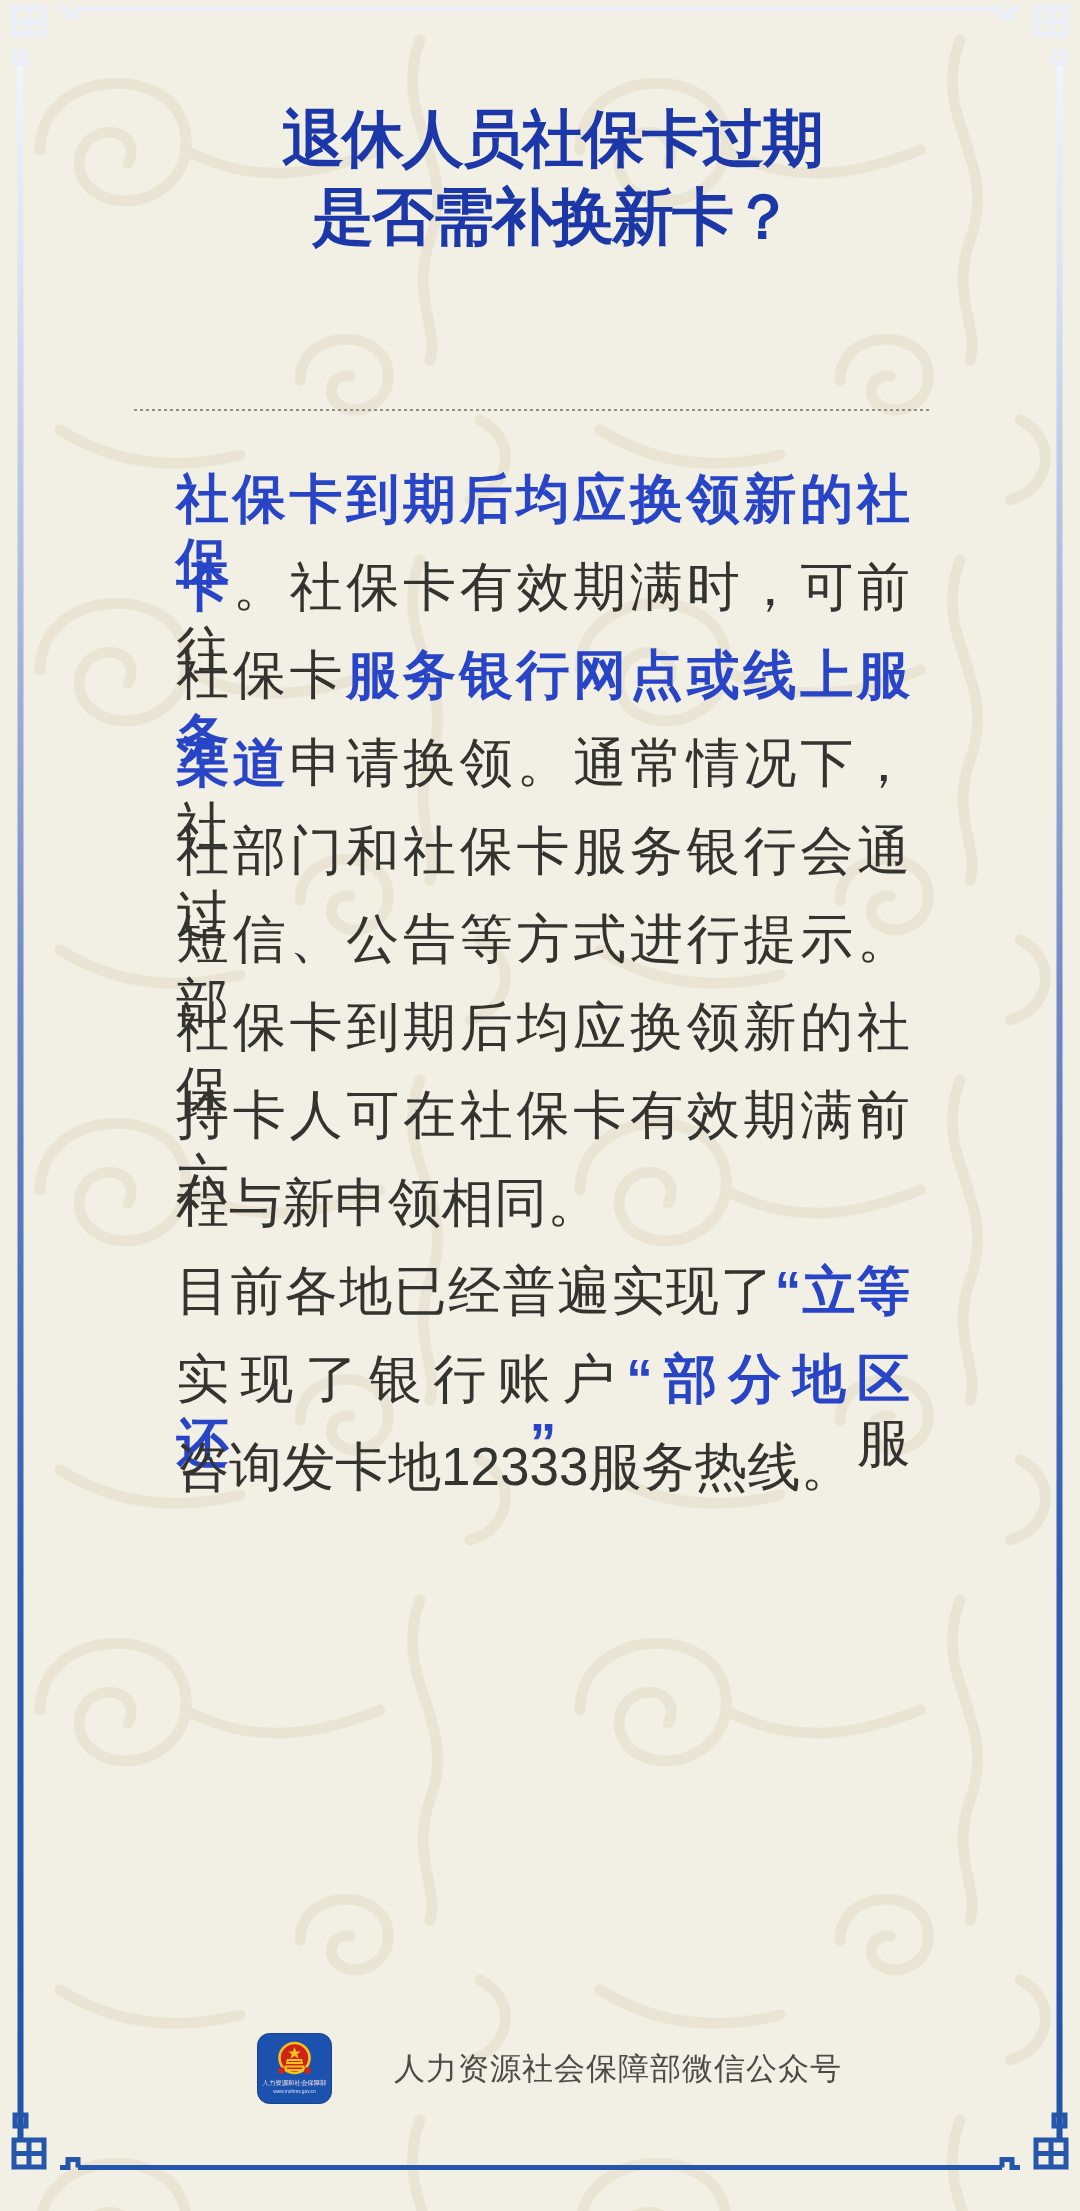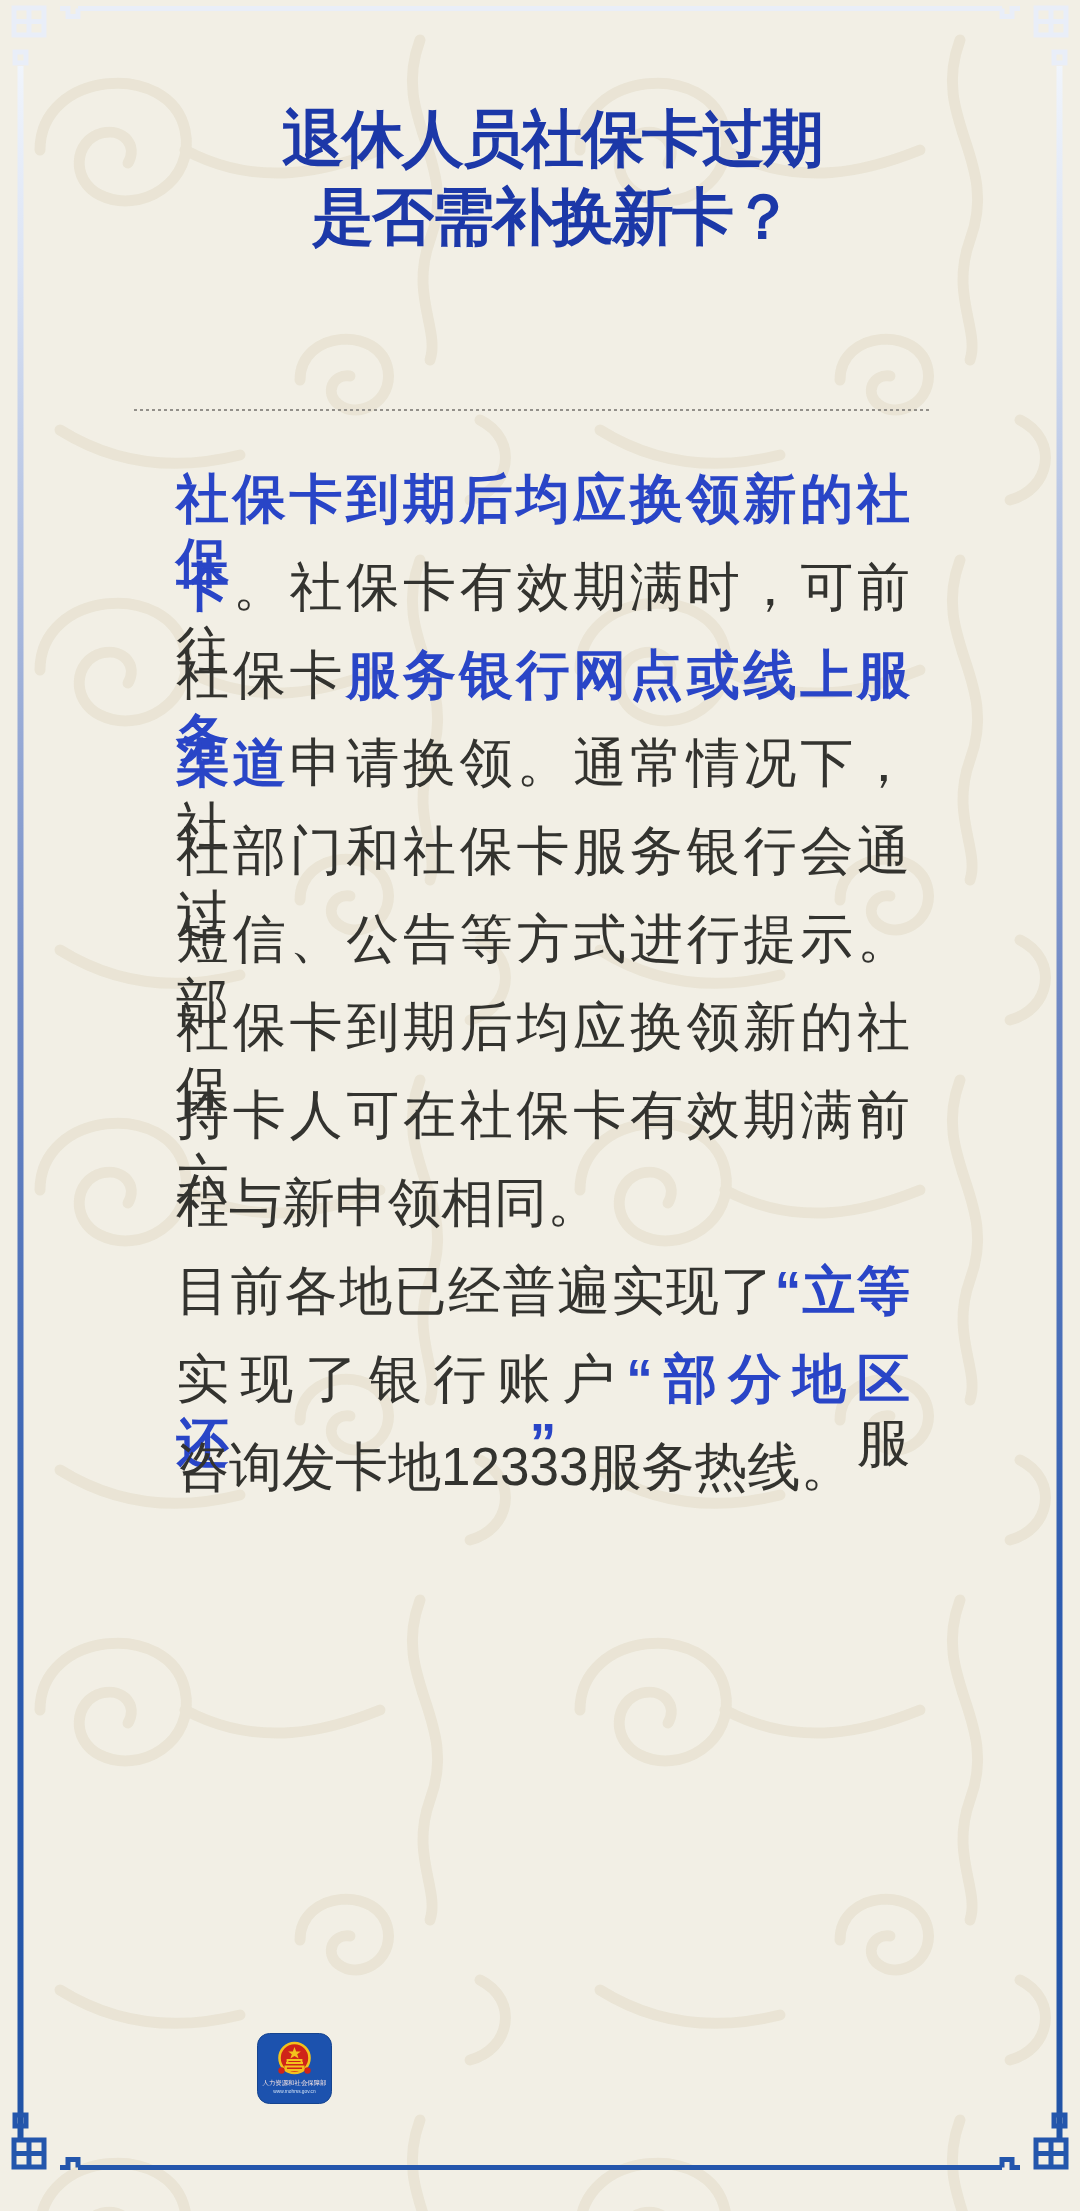--- a/index.html
+++ b/index.html
@@ -139,15 +139,16 @@
       <rect x="0.5" y="0.5" width="74" height="70" rx="12" fill="#1C52AE" stroke="#16448F"></rect>
 
       <circle cx="37.5" cy="25" r="15" fill="#CF2319" stroke="#F3C21C" stroke-width="2.6"></circle>
       <polygon points="37.5,14 39.2,18.4 43.8,18.4 40.2,21.2 41.6,25.6 37.5,23 33.4,25.6 34.8,21.2 31.2,18.4 35.8,18.4" fill="#F3C21C"></polygon>
       <path d="M29 30 h17 M30.5 30 v-3 h14 v3 M27.5 33.5 h20 M29 33.5 v3.5 h17 v-3.5" stroke="#F3C21C" stroke-width="1.8" fill="none"></path>
       <circle cx="24.5" cy="37.5" r="3.2" fill="#CF2319"></circle>
       <circle cx="50.5" cy="37.5" r="3.2" fill="#CF2319"></circle>
       <text x="37.5" y="51.5" text-anchor="middle" font-size="6.4" fill="#FFE9E4">人力资源和社会保障部</text>
       <text x="37.5" y="60" text-anchor="middle" font-size="4.8" fill="#CFE0F5">www.mohrss.gov.cn</text>
     </svg>
+    <div class="footer-label">人力资源社会保障部微信公众号</div>
   </div>
 
 </div>
 
 </body></html>

